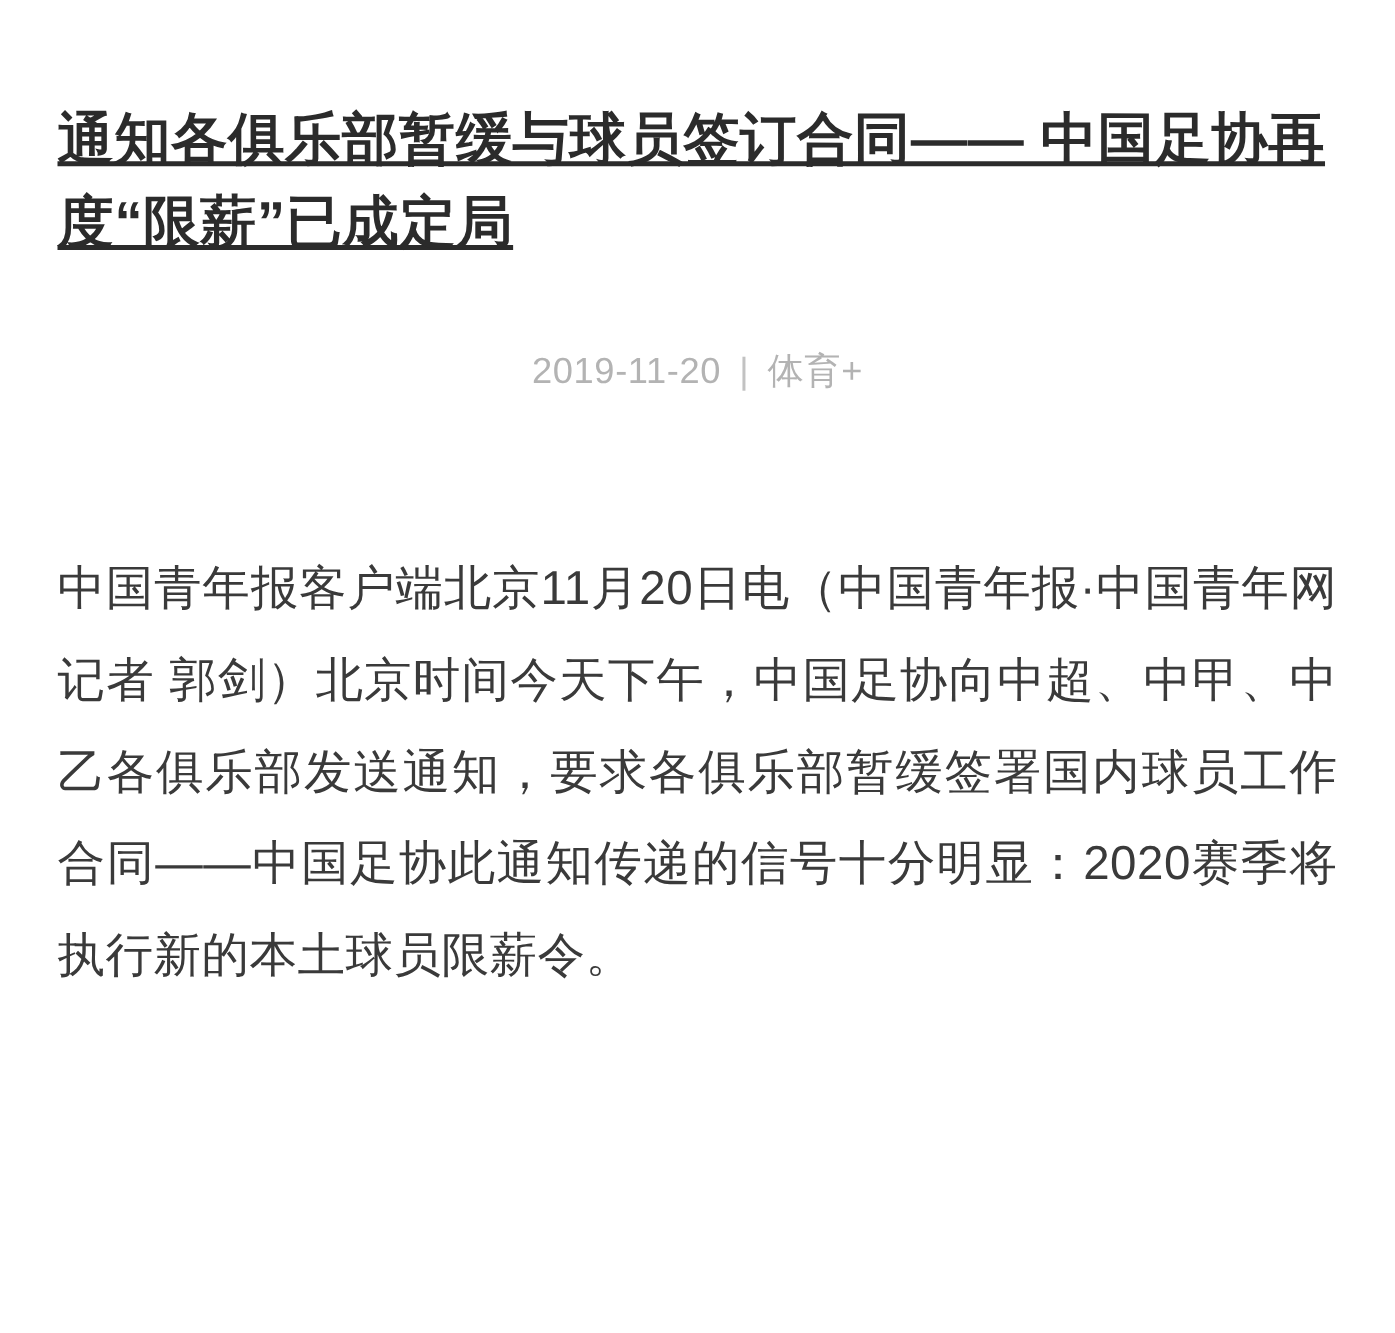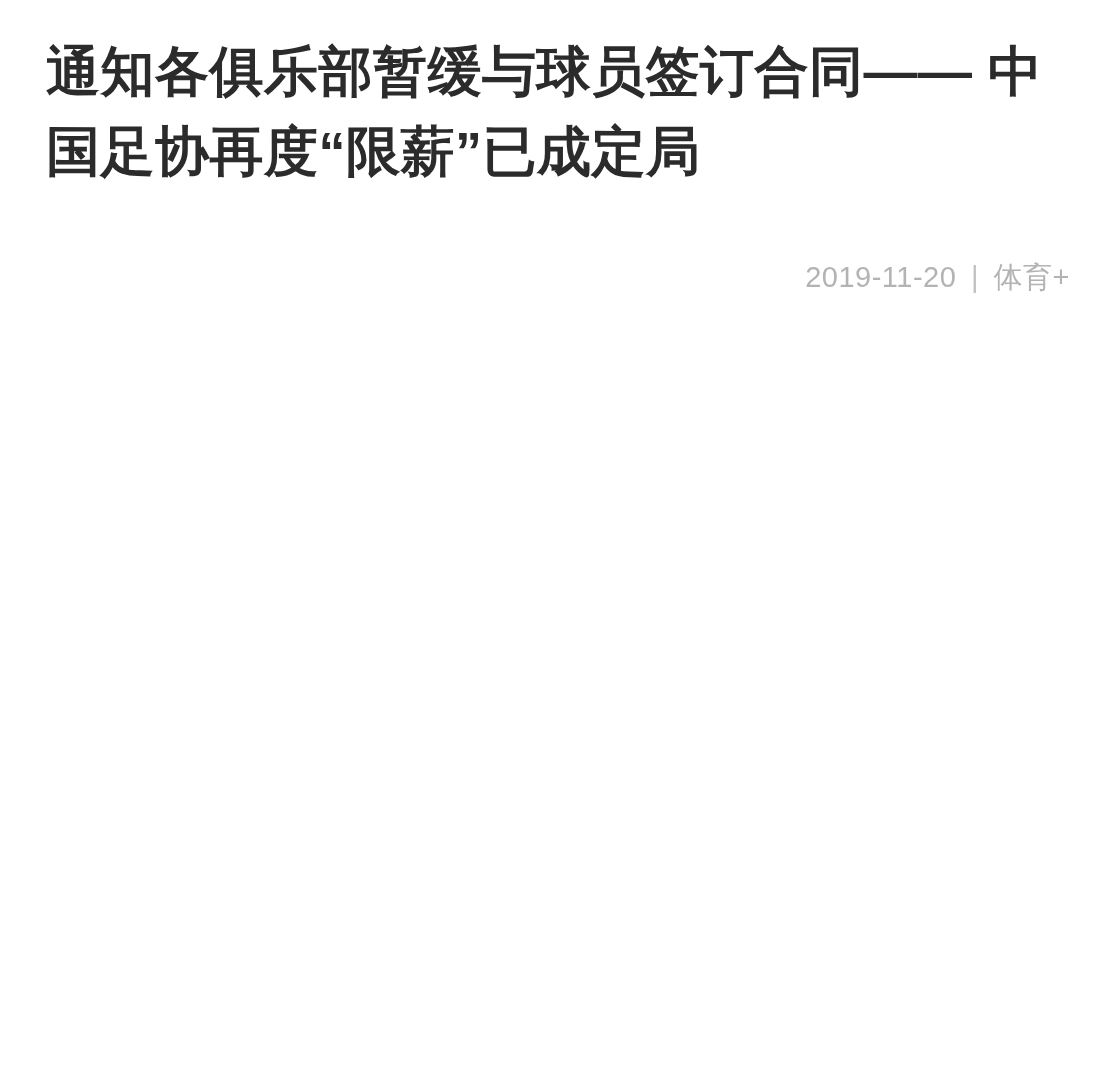--- a/index.html
+++ b/index.html
@@ -17,30 +17,31 @@
   .page {
     position: relative;
     width: 1116px;
     height: 1066px;
     background: #ffffff;
     box-sizing: border-box;
     padding: 0 46px;
   }
   .article-title {
     margin: 0;
-    padding-top: 32px;
-    font-size: 54px;
+    padding-top: 78px;
+    font-size: 45px;
     line-height: 1.48;
     font-weight: 700;
     color: #2b2b2b;
     letter-spacing: 0.5px;
+    text-decoration: underline;
   }
   .meta-row {
     display: flex;
-    justify-content: flex-end;
+    justify-content: center;
     align-items: baseline;
     margin-top: 66px;
     color: #b3b3b3;
     font-size: 29px;
     letter-spacing: 0.5px;
   }
   .meta-left {
     white-space: nowrap;
   }
   .meta-sep {
@@ -71,14 +72,17 @@
   <h1 class="article-title">通知各俱乐部暂缓与球员签订合同—— 中国足协再度“限薪”已成定局</h1>
 
   <div class="meta-row">
     <div class="meta-left">
       <span>2019-11-20</span>
       <span class="meta-sep">|</span>
       <span>体育+</span>
     </div>
   </div>
 
+  <div class="article-body">
+    <p>中国青年报客户端北京11月20日电（中国青年报·中国青年网记者 郭剑）北京时间今天下午，中国足协向中超、中甲、中乙各俱乐部发送通知，要求各俱乐部暂缓签署国内球员工作合同——中国足协此通知传递的信号十分明显：2020赛季将执行新的本土球员限薪令。</p>
+  </div>
 
 </div>
 
 </body></html>

